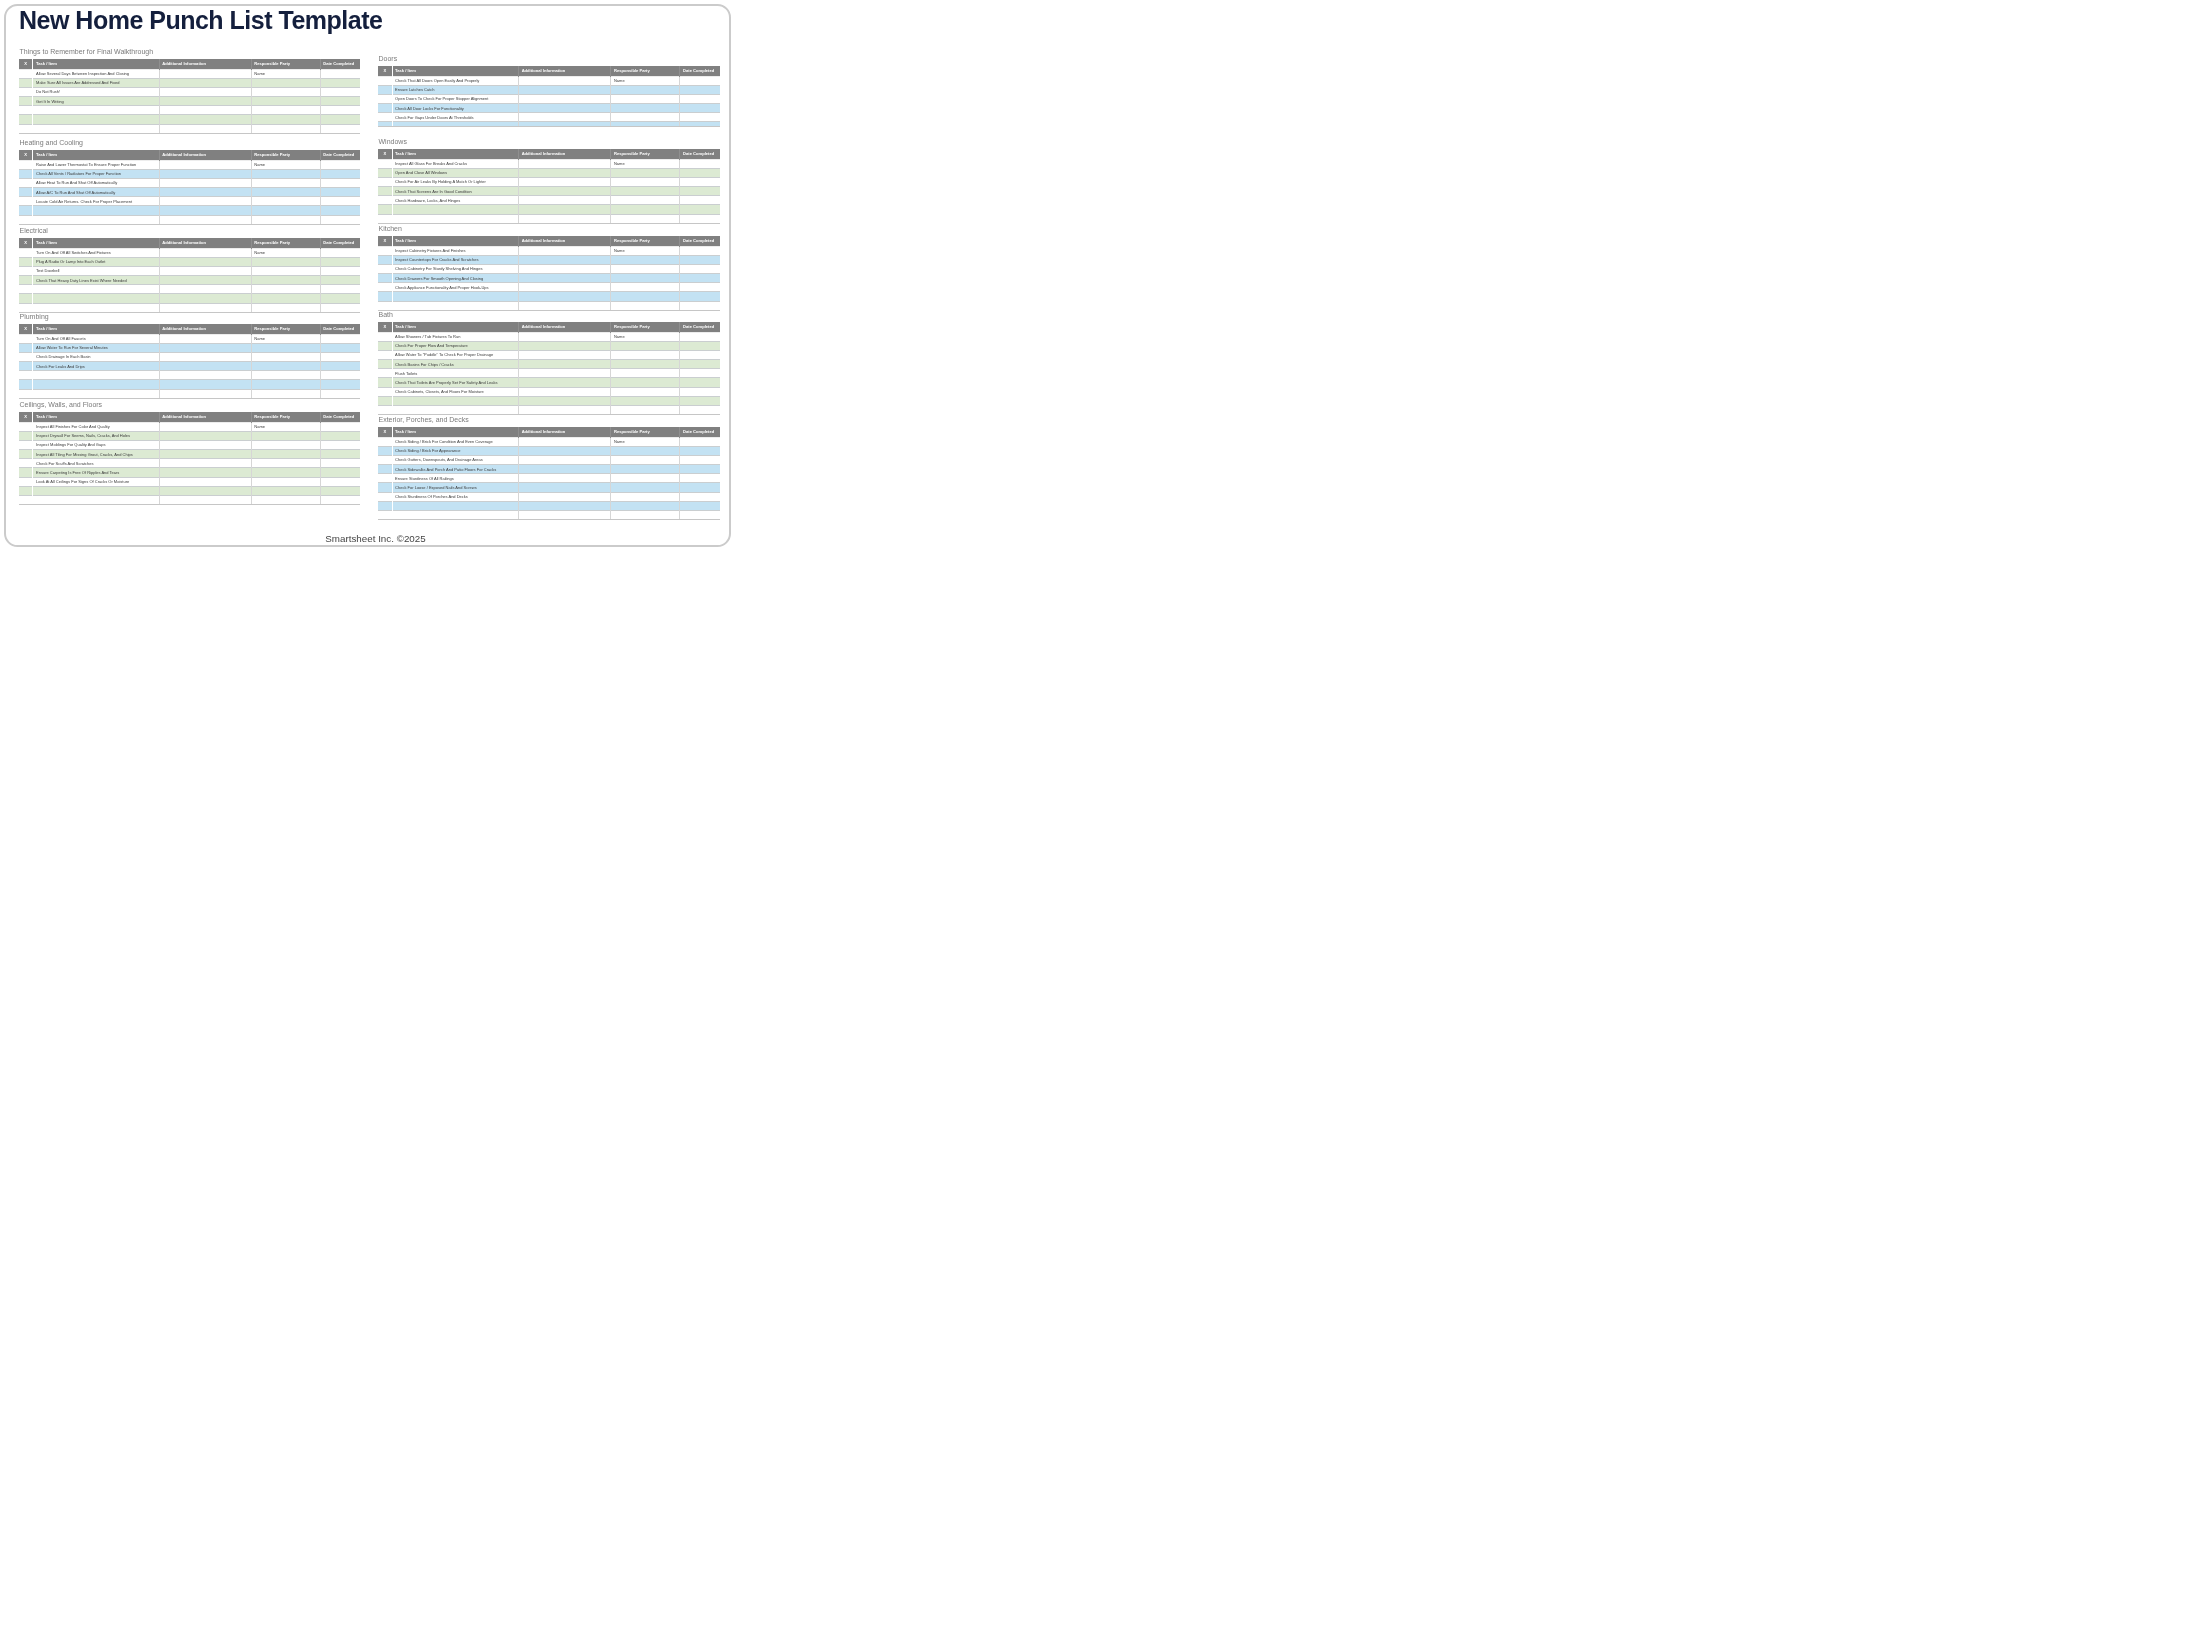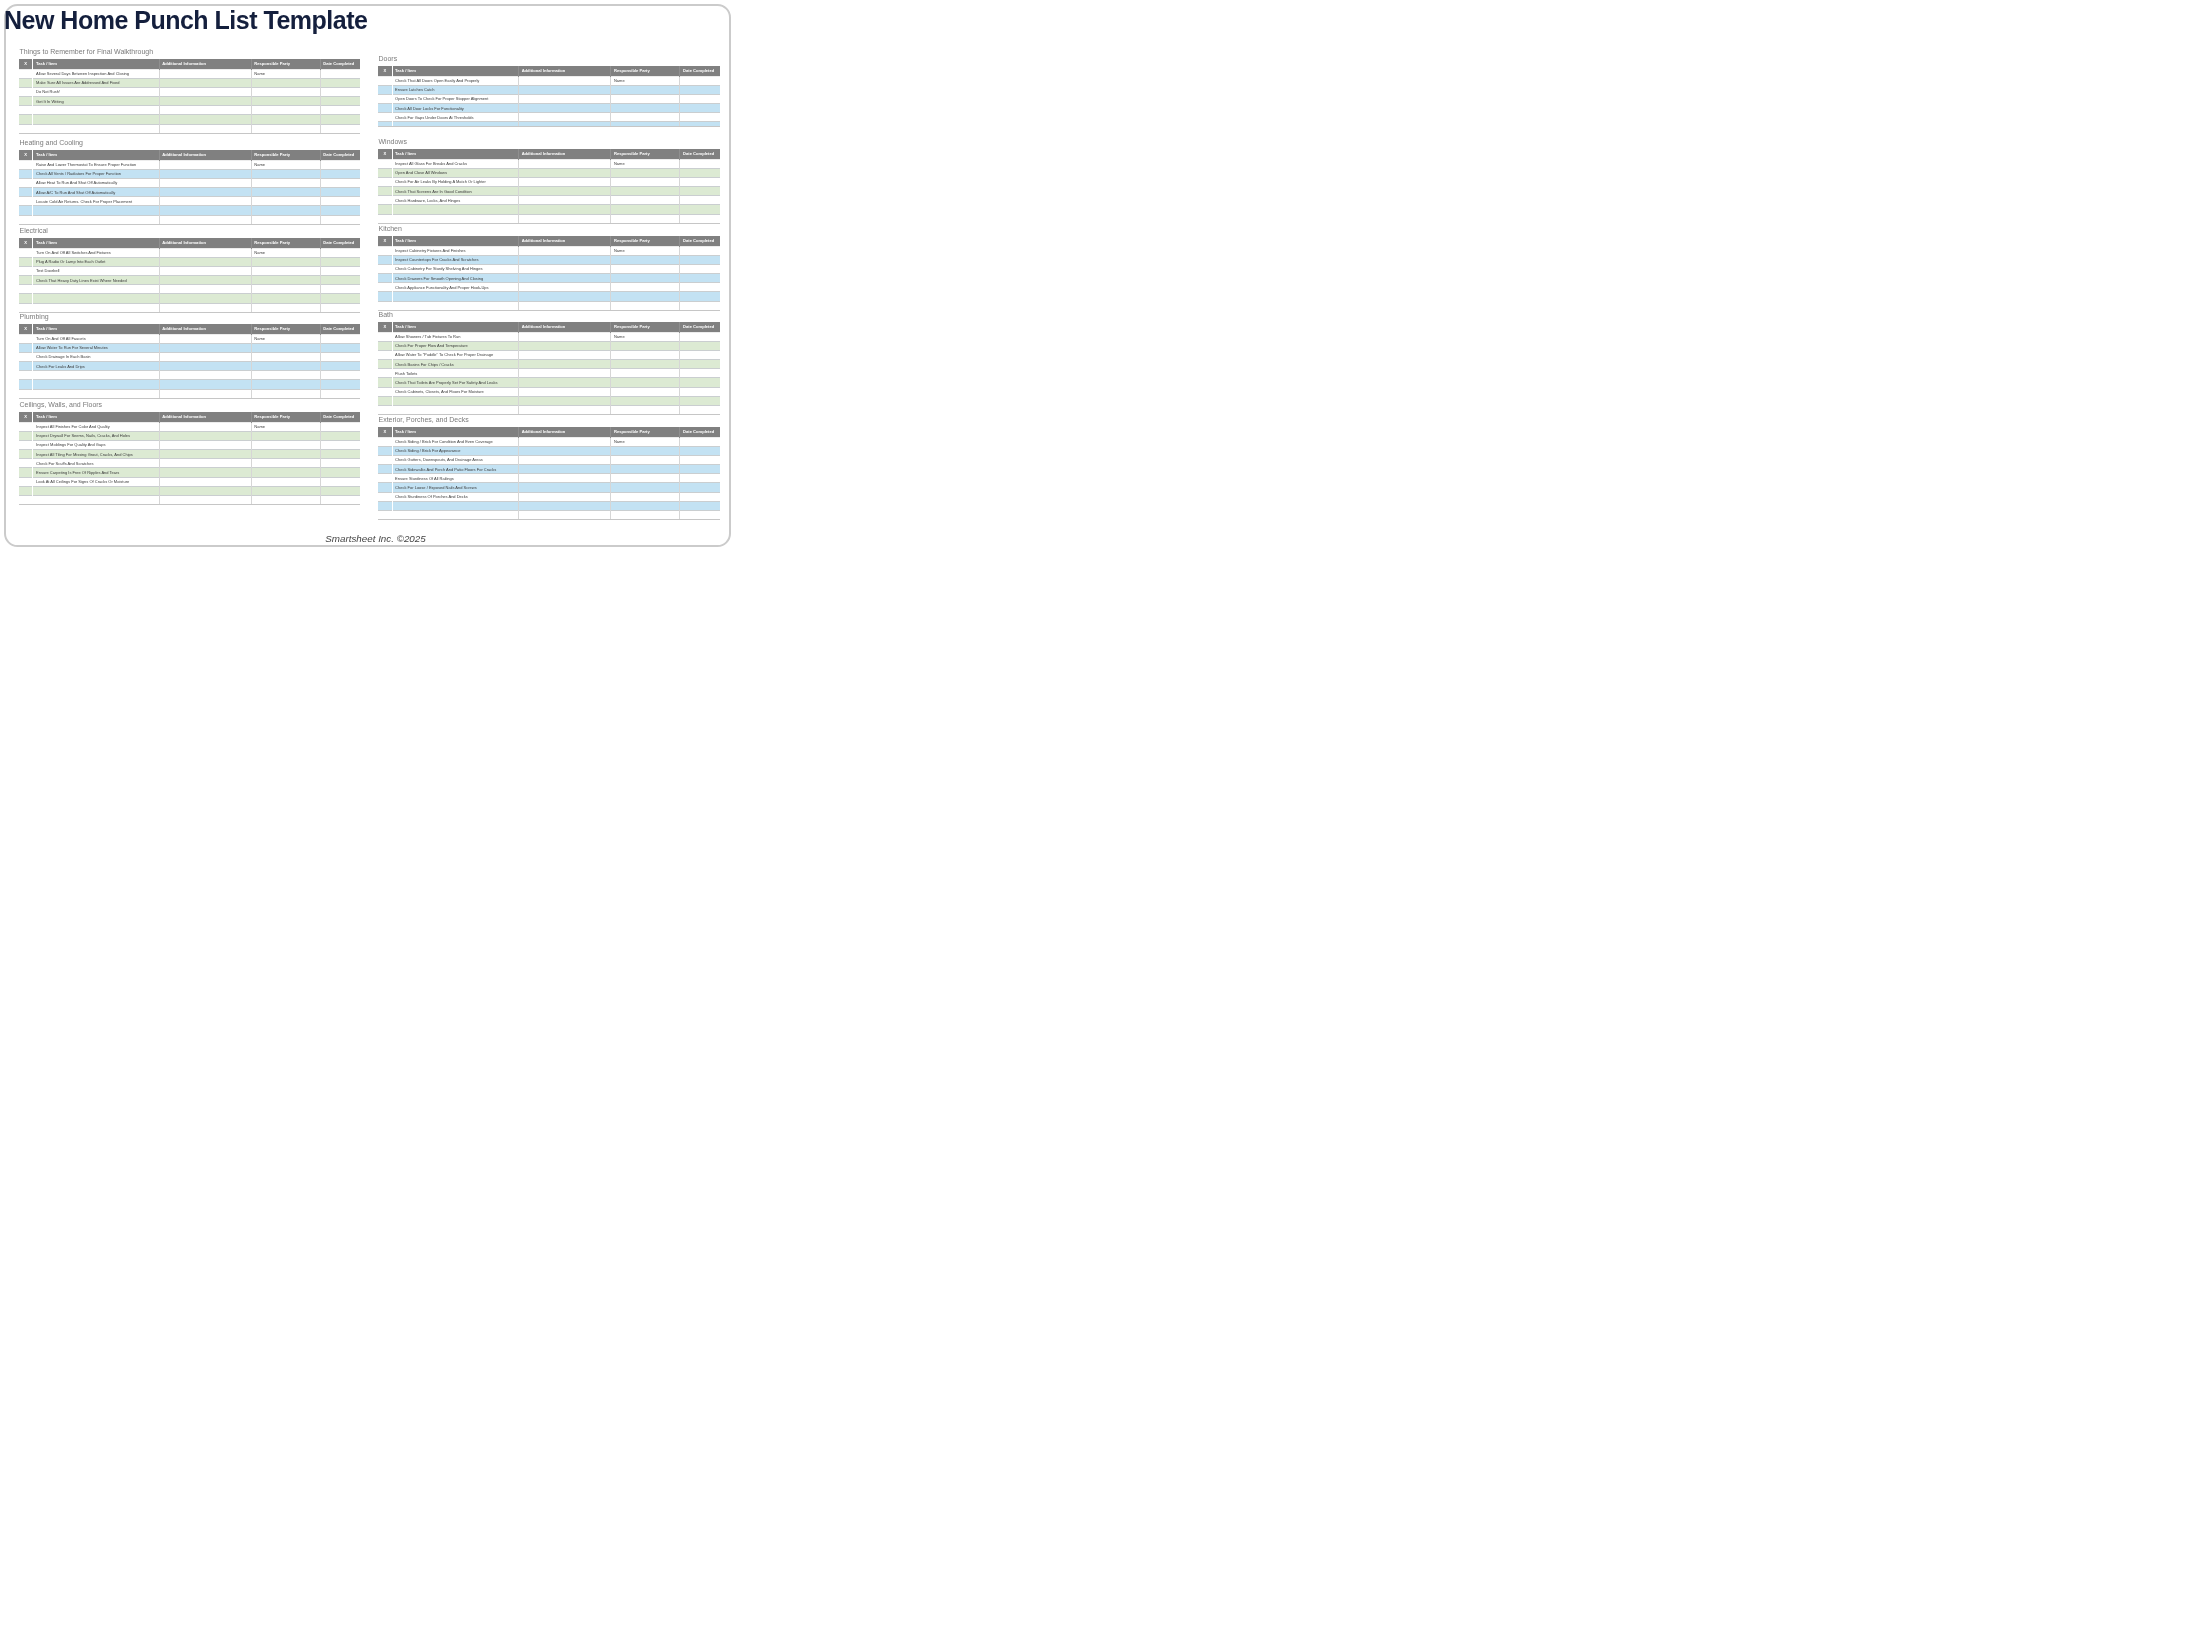--- a/index.html
+++ b/index.html
@@ -5,21 +5,21 @@
   html,body{margin:0;padding:0;background:#ffffff;}
   .page{
     position:relative;width:735px;height:551px;background:#ffffff;
     font-family:"Liberation Sans",sans-serif;overflow:hidden;
   }
   .page-border{
     position:absolute;inset:3.6px;border:2.1px solid #cbcbcb;border-radius:13.4px;
     pointer-events:none;
   }
   .page-title{
-    position:absolute;left:4px;top:6.2px;margin:0;
+    position:absolute;left:19px;top:6.2px;margin:0;
     font-size:25px;font-weight:bold;letter-spacing:-0.5px;
     color:var(--page_title,#141f3d);
   }
   .col{position:absolute;top:0;height:100%;}
   .col-left{left:19px;width:341px;}
   .col-right{left:378px;width:342px;}
   .section{position:absolute;left:0;right:0;}
   .section-title{
     font-size:7px;color:var(--section_title,#7b7b7b);
     margin:0 0 3.1px 0.5px;line-height:8.2px;font-weight:400;
@@ -41,21 +41,21 @@
   }
   .punch td:last-child{border-right:none;}
   .punch td.x-cell{border-right:1px solid #ffffff;padding:0;}
   .punch tbody tr:first-child td{border-top:1px solid #ededed;}
   .punch tbody tr:last-child td{border-bottom:0.5px solid #c6c6c6;}
   .punch tr.green td{background:var(--green,#dcead3);}
   .punch tr.blue td{background:var(--blue,#c3e2f3);}
   .punch tr.thin td{height:3.6px;}
   .footer{
     position:absolute;left:16px;right:0;bottom:7.2px;text-align:center;
-    font-style:italic;font-size:9.8px;color:var(--footer_text,#454545);
+    font-size:9.8px;color:var(--footer_text,#454545);
   }
 </style>
 </head>
 <body>
 
 <div class="page">
   <div class="page-border"></div>
   <h1 class="page-title">New Home Punch List Template</h1>
   <div class="col col-left" id="col-left">
       <div class="section" style="top: 48px;">

